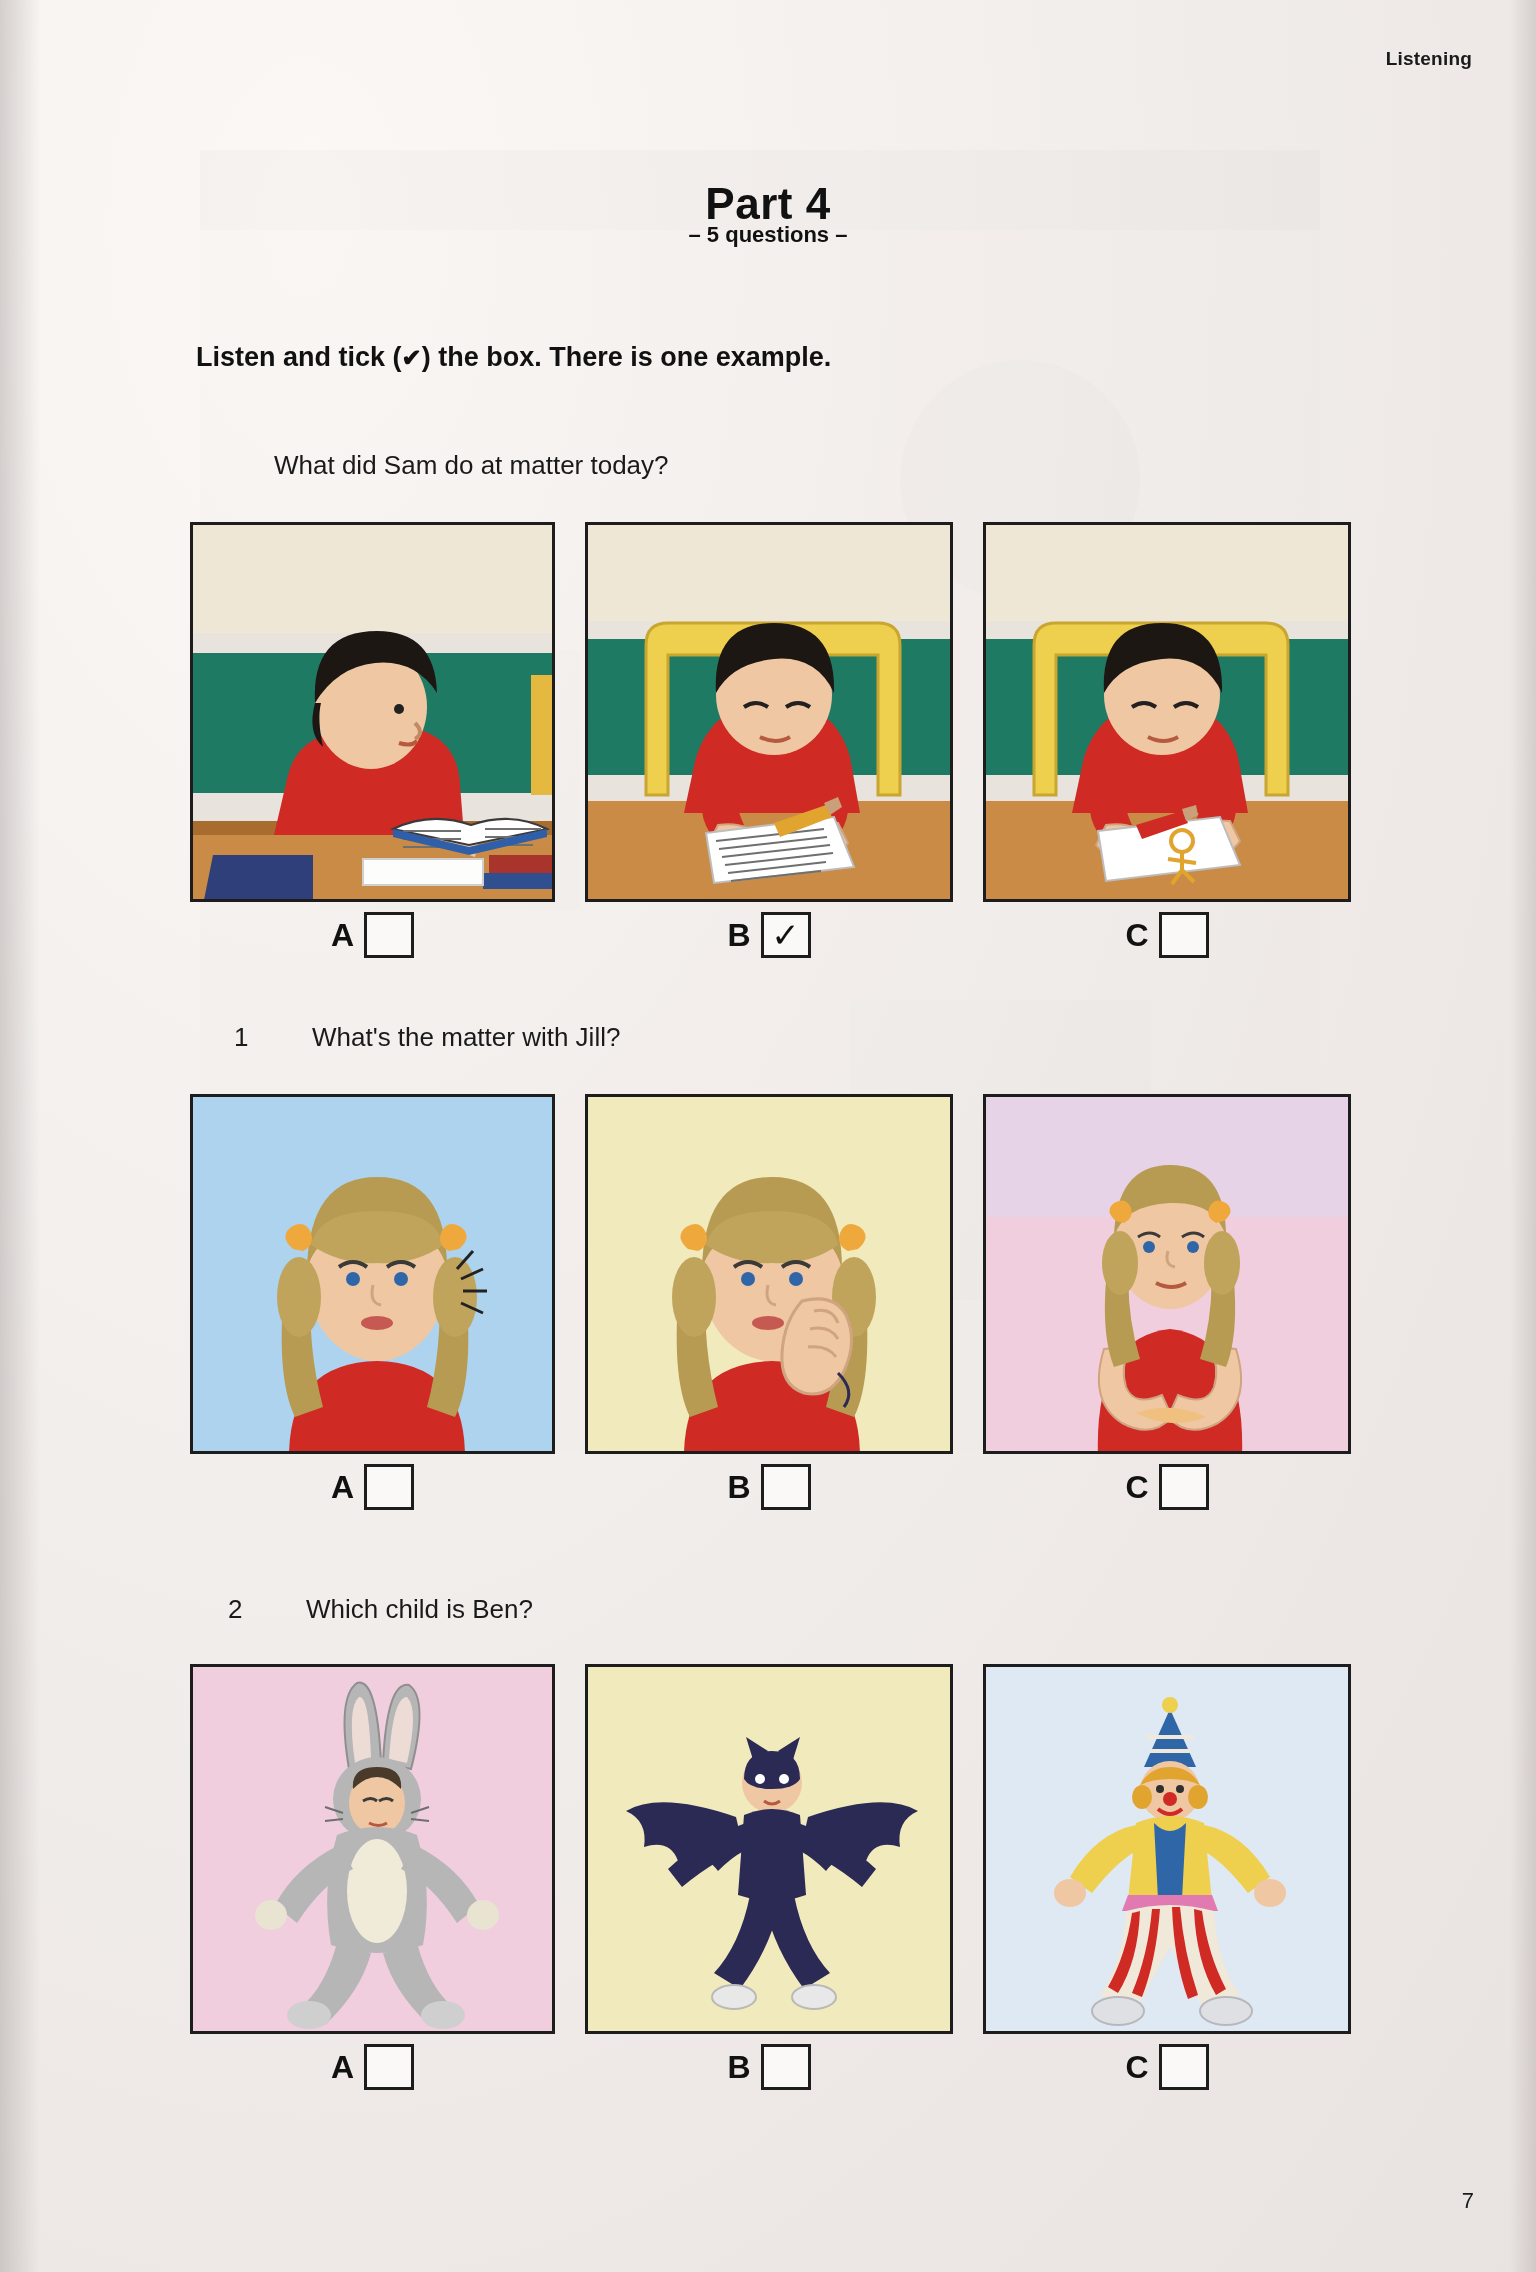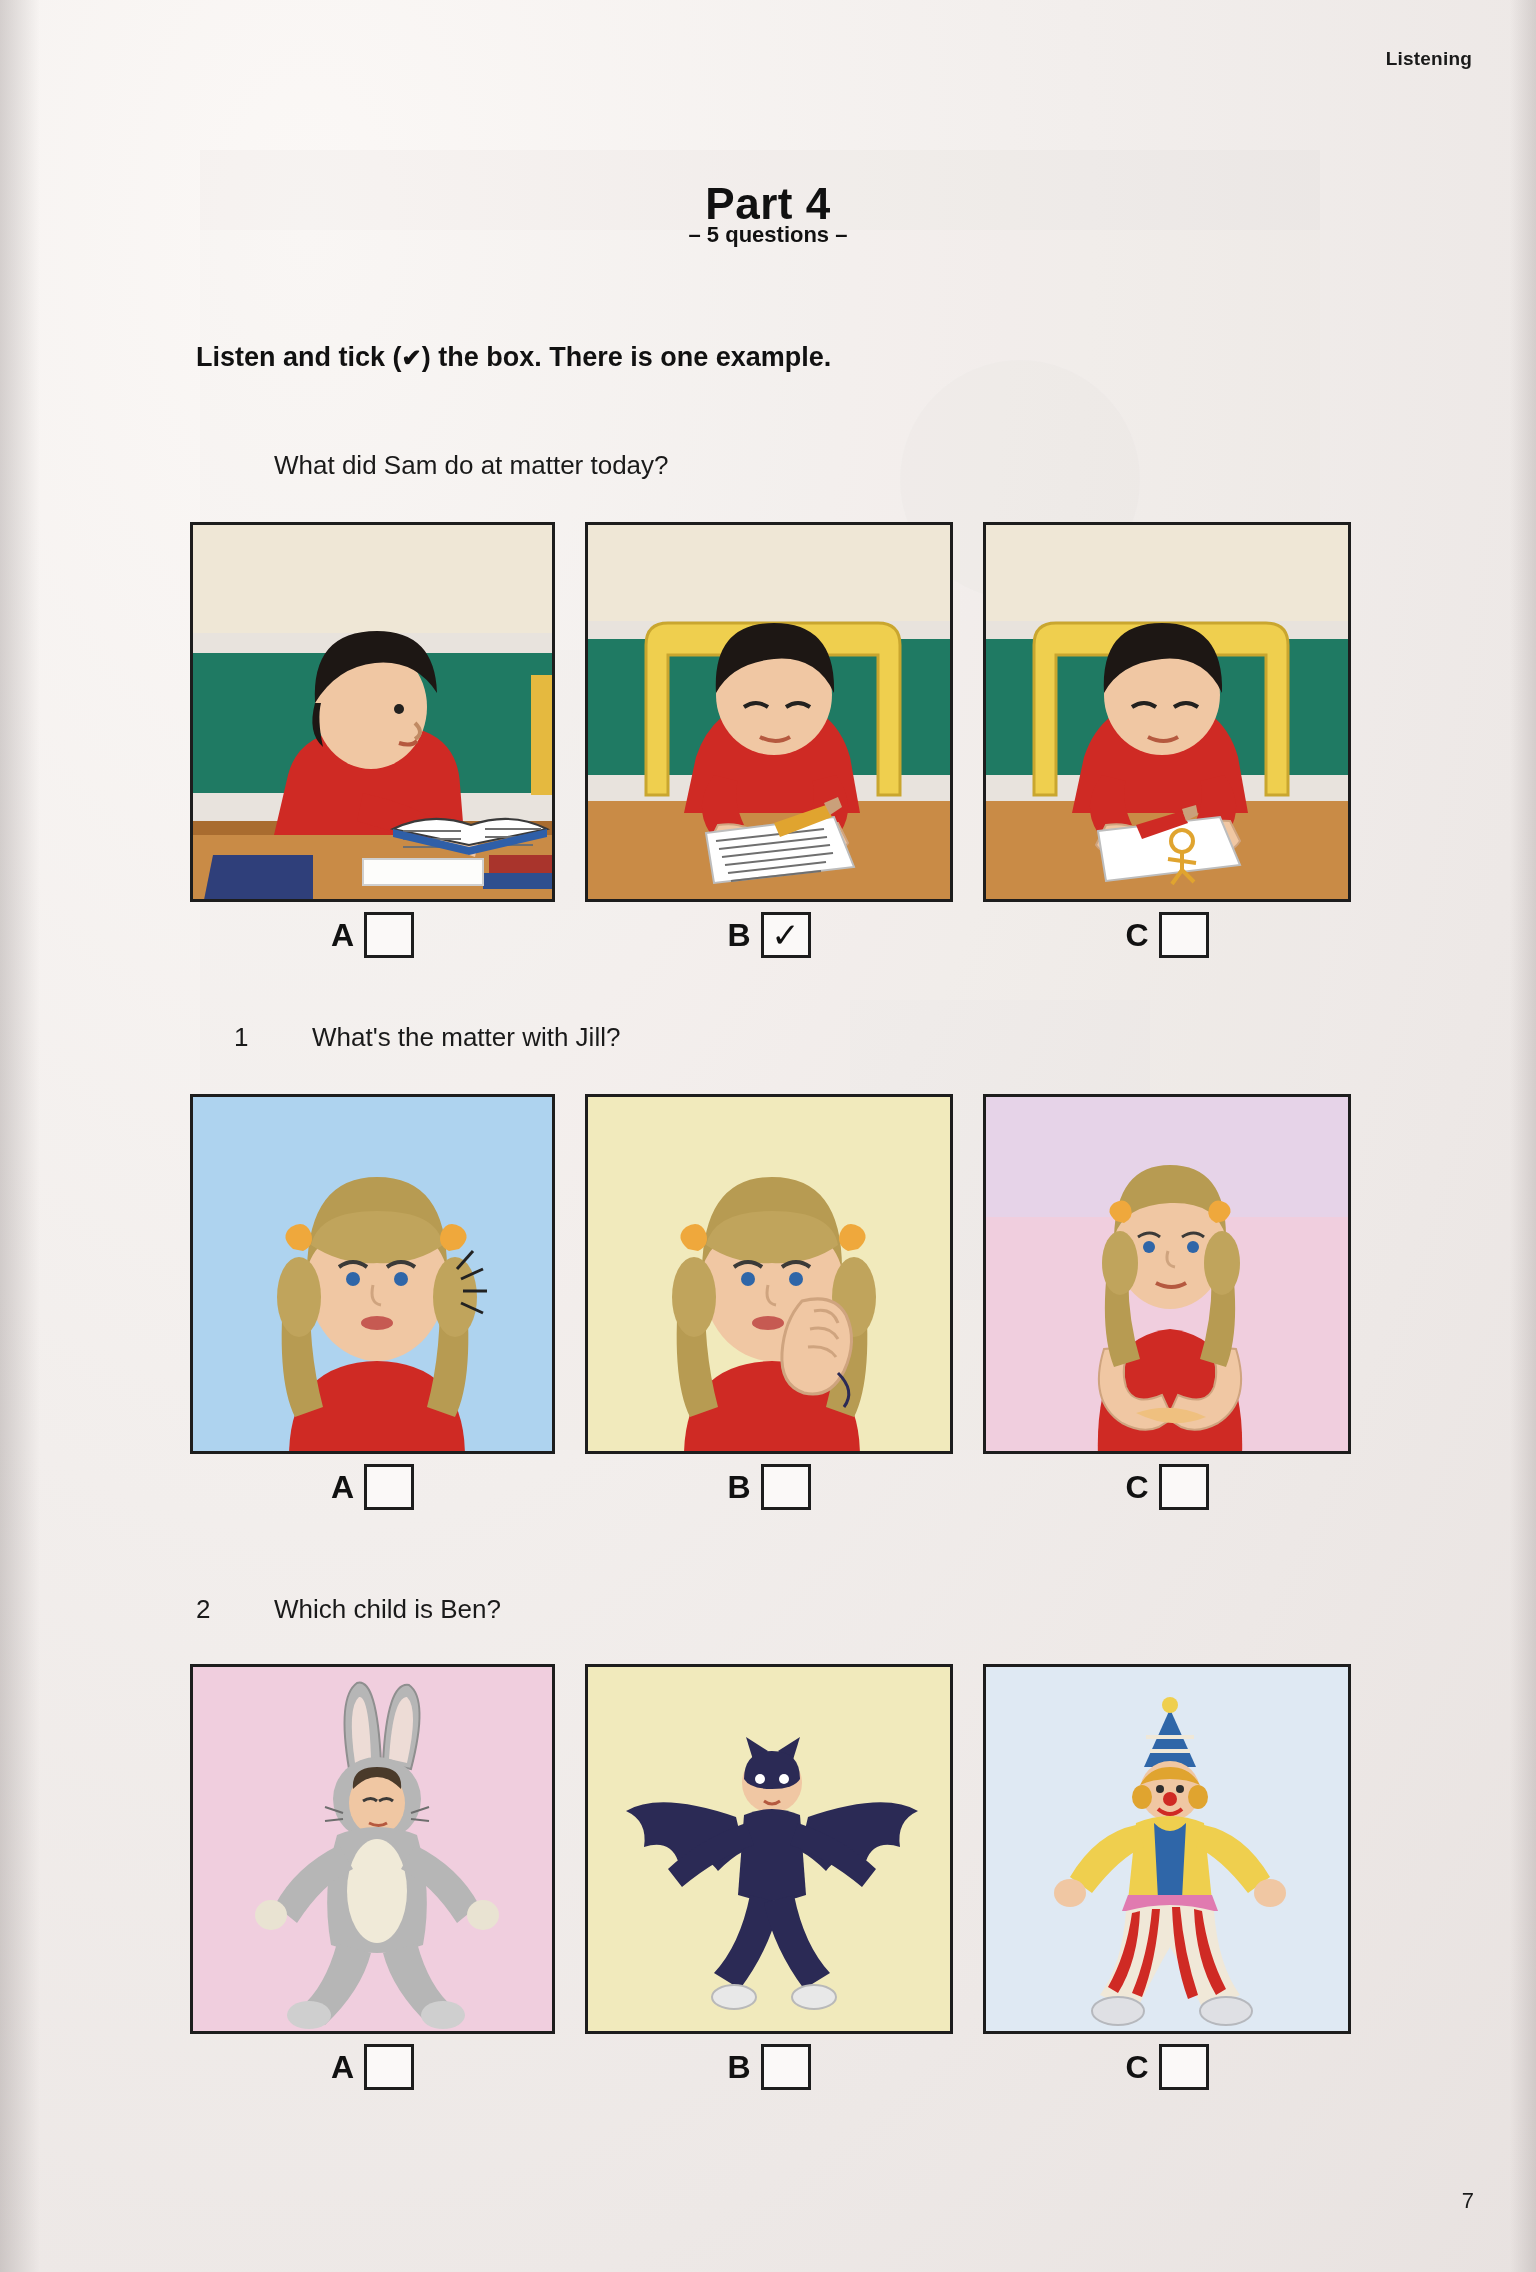--- a/index.html
+++ b/index.html
@@ -422,21 +422,21 @@
           <path d="M170 186 q16 8 30 0" stroke="#b5593f" stroke-width="4" fill="none"></path>
         </svg>
       </div>
       <div class="optrow">
         <div class="optletter">C</div>
         <div class="optbox"></div>
       </div>
     </div>
   </div>
 
-  <div class="qrow" style="top:1594px;">
+  <div class="qrow" style="top:1594px;margin-left:32px;">
     <span class="qnum">2</span><span>Which child is Ben?</span>
   </div>
 
   <div class="panels" style="top:1664px;">
 
     <div class="panel">
       <div class="frame" style="width:365px;height:370px;">
         <svg width="365" height="370" viewBox="0 0 365 370">
           <rect x="0" y="0" width="365" height="370" fill="#f0cede"></rect>
 

